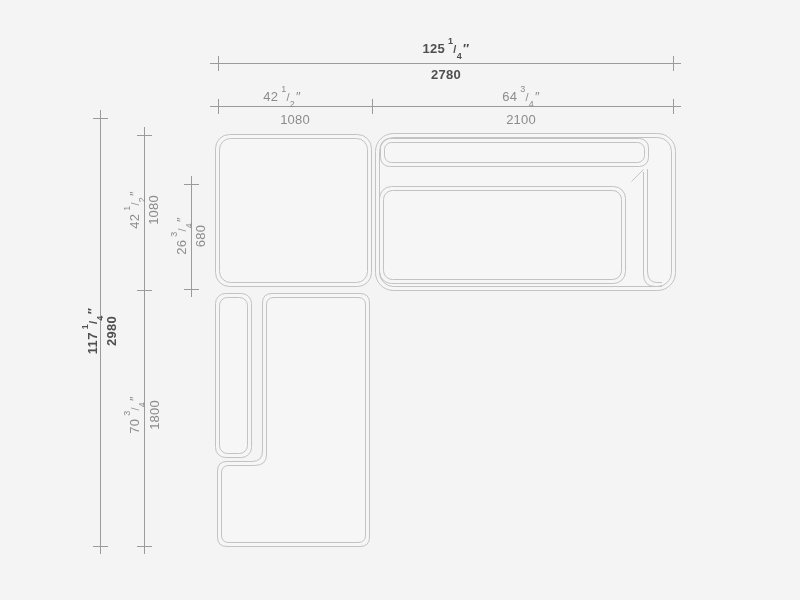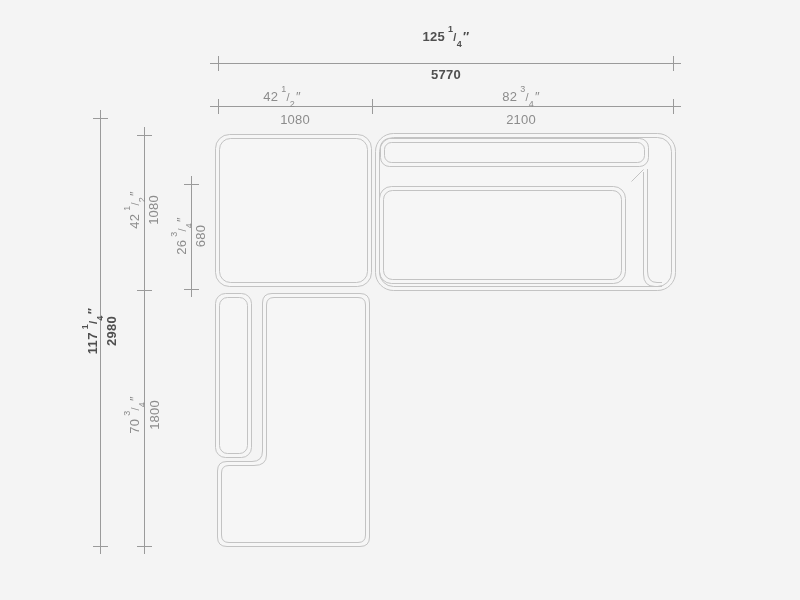--- a/index.html
+++ b/index.html
@@ -100,36 +100,36 @@
       <line x1="137" y1="135.5" x2="152" y2="135.5"></line>
       <line x1="137" y1="290.5" x2="152" y2="290.5"></line>
       <line x1="137" y1="546.5" x2="152" y2="546.5"></line>
 
       <line x1="191.5" y1="176" x2="191.5" y2="297"></line>
       <line x1="184" y1="184.5" x2="199" y2="184.5"></line>
       <line x1="184" y1="289.5" x2="199" y2="289.5"></line>
     </g>
   </svg>
 
-  <div class="dim-label bold" style="left:446px; top:36px;">
+  <div class="dim-label bold" style="left:446px; top:48px;">
     <span>125</span><sup>1</sup><span class="fs">/</span><sub>4</sub><span class="unit">″</span>
   </div>
   <div class="dim-label bold" style="left:446px; top:74px;">
-    <span>5770</span>
+    <span>2780</span>
   </div>
 
   <div class="dim-label" style="left:282px; top:96px;">
     <span>42</span><sup>1</sup><span class="fs">/</span><sub>2</sub><span class="unit">″</span>
   </div>
   <div class="dim-label" style="left:295px; top:119px;">
     <span>1080</span>
   </div>
 
   <div class="dim-label" style="left:521px; top:96px;">
-    <span>82</span><sup>3</sup><span class="fs">/</span><sub>4</sub><span class="unit">″</span>
+    <span>64</span><sup>3</sup><span class="fs">/</span><sub>4</sub><span class="unit">″</span>
   </div>
   <div class="dim-label" style="left:521px; top:119px;text-align:right;">
     <span>2100</span>
   </div>
 
   <div class="dim-label bold rot" style="left:92px; top:331px;">
     <span>117</span><sup>1</sup><span class="fs">/</span><sub>4</sub><span class="unit">″</span>
   </div>
   <div class="dim-label bold rot" style="left:111px; top:331px;">
     <span>2980</span>

